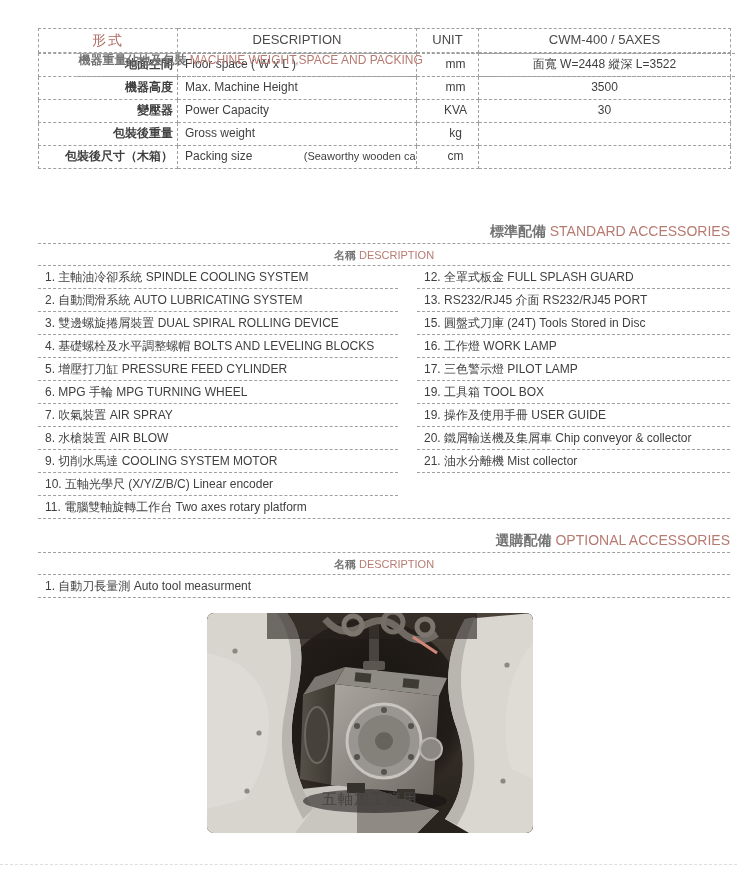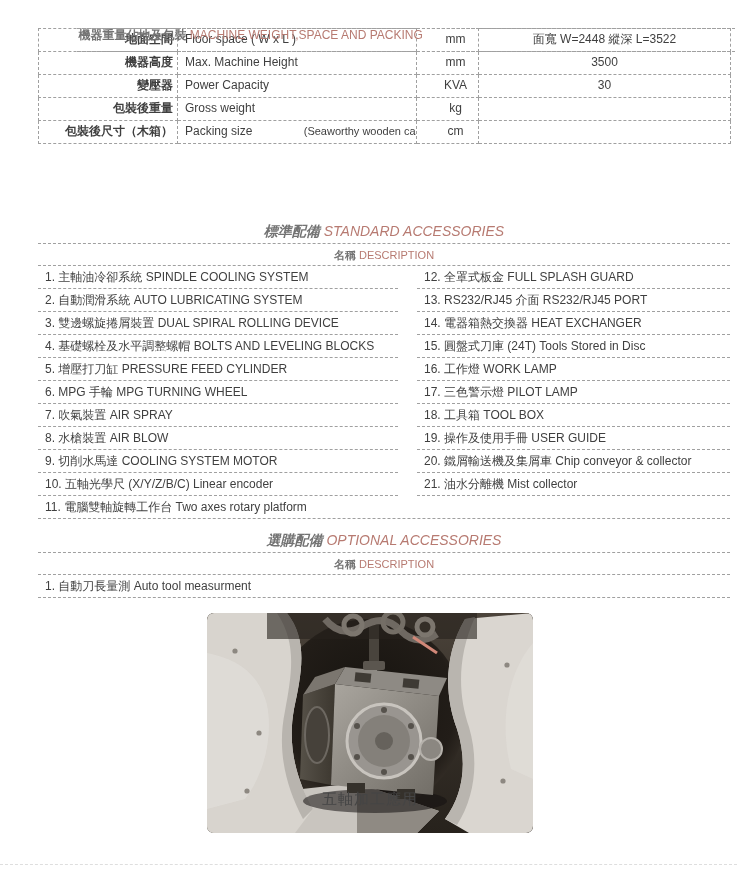--- a/index.html
+++ b/index.html
@@ -26,22 +26,22 @@
   table.spec td.c1 { text-align:right; padding-left:17px;font-weight:bold; }
   table.spec td.c2 { text-align:left; padding-left:7px; }
   table.spec td.c3 { text-align:center;padding-left:20px; }
   table.spec td.c4 { text-align:center;margin-left:28px; }
   table.spec td.section { border-left:none; border-right:none; text-align:left;
     font-size:12px; padding-left:2px; }
   td.c2 .note { font-size:11px;padding-left:48px; }
 
   
   .section { position:absolute; left:38px; width:692px; }
-  .sec-title { text-align:center; font-size:14px; height:25px; line-height:27px;
-    border-bottom:1px dashed #a0a0a0;font-style:italic; }
+  .sec-title { text-align:right; font-size:14px; height:25px; line-height:27px;
+    border-bottom:1px dashed #a0a0a0; }
   .sec-sub { text-align:center; font-size:11px; height:21px; line-height:23px;
     border-bottom:1px dashed #a0a0a0; }
   .cols { display:flex; }
   .col-l { width:360px; margin-right:19px; }
   .col-r { width:313px; }
   .item { height:22px; line-height:23px; font-size:12px; padding-left:7px;
     border-bottom:1px dashed #a0a0a0; white-space:nowrap; overflow:hidden; }
   .item.full { width:685px; }
 
   
@@ -58,20 +58,26 @@
 <body>
 
 <table class="spec">
   <colgroup>
       <col style="width:139px">
       <col style="width:239px">
       <col style="width:62px">
       <col style="width:252px">
     </colgroup>
   <tbody>
+      <tr class="hdr">
+    <th class="c1">形式</th>
+    <th>DESCRIPTION</th>
+    <th>UNIT</th>
+    <th>CWM-400 / 5AXES</th>
+  </tr>
   <tr>
     <td class="section" colspan="4">
       <span class="accent-zh">機器重量佔地及包裝</span>
       <span class="accent-en">MACHINE WEIGHT,SPACE AND PACKING</span>
     </td>
   </tr>
   <tr>
     <td class="c1">地面空間</td>
     <td class="c2">Floor space ( W x L )</td>
     <td class="c3">mm</td>
@@ -122,25 +128,24 @@
       <div class="item">5. 增壓打刀缸 PRESSURE FEED CYLINDER</div>
       <div class="item">6. MPG 手輪 MPG TURNING WHEEL</div>
       <div class="item">7. 吹氣裝置 AIR SPRAY</div>
       <div class="item">8. 水槍裝置 AIR BLOW</div>
       <div class="item">9. 切削水馬達 COOLING SYSTEM MOTOR</div>
       <div class="item">10. 五軸光學尺 (X/Y/Z/B/C) Linear encoder</div>
     </div>
     <div class="col-r">
       <div class="item">12. 全罩式板金 FULL SPLASH GUARD</div>
       <div class="item">13. RS232/RJ45 介面 RS232/RJ45 PORT</div>
-      <div class="item">14. 電器箱熱交換器 HEAT EXCHANGER</div>
       <div class="item">15. 圓盤式刀庫 (24T) Tools Stored in Disc</div>
       <div class="item">16. 工作燈 WORK LAMP</div>
       <div class="item">17. 三色警示燈 PILOT LAMP</div>
-      <div class="item">18. 工具箱 TOOL BOX</div>
+      <div class="item">19. 工具箱 TOOL BOX</div>
       <div class="item">19. 操作及使用手冊 USER GUIDE</div>
       <div class="item">20. 鐵屑輸送機及集屑車 Chip conveyor &amp; collector</div>
       <div class="item">21. 油水分離機 Mist collector</div>
     </div>
   </div>
   <div class="item full">11. 電腦雙軸旋轉工作台 Two axes rotary platform</div>
 </div>
 
 <div class="section" style="top:527px;">
   <div class="sec-title">

